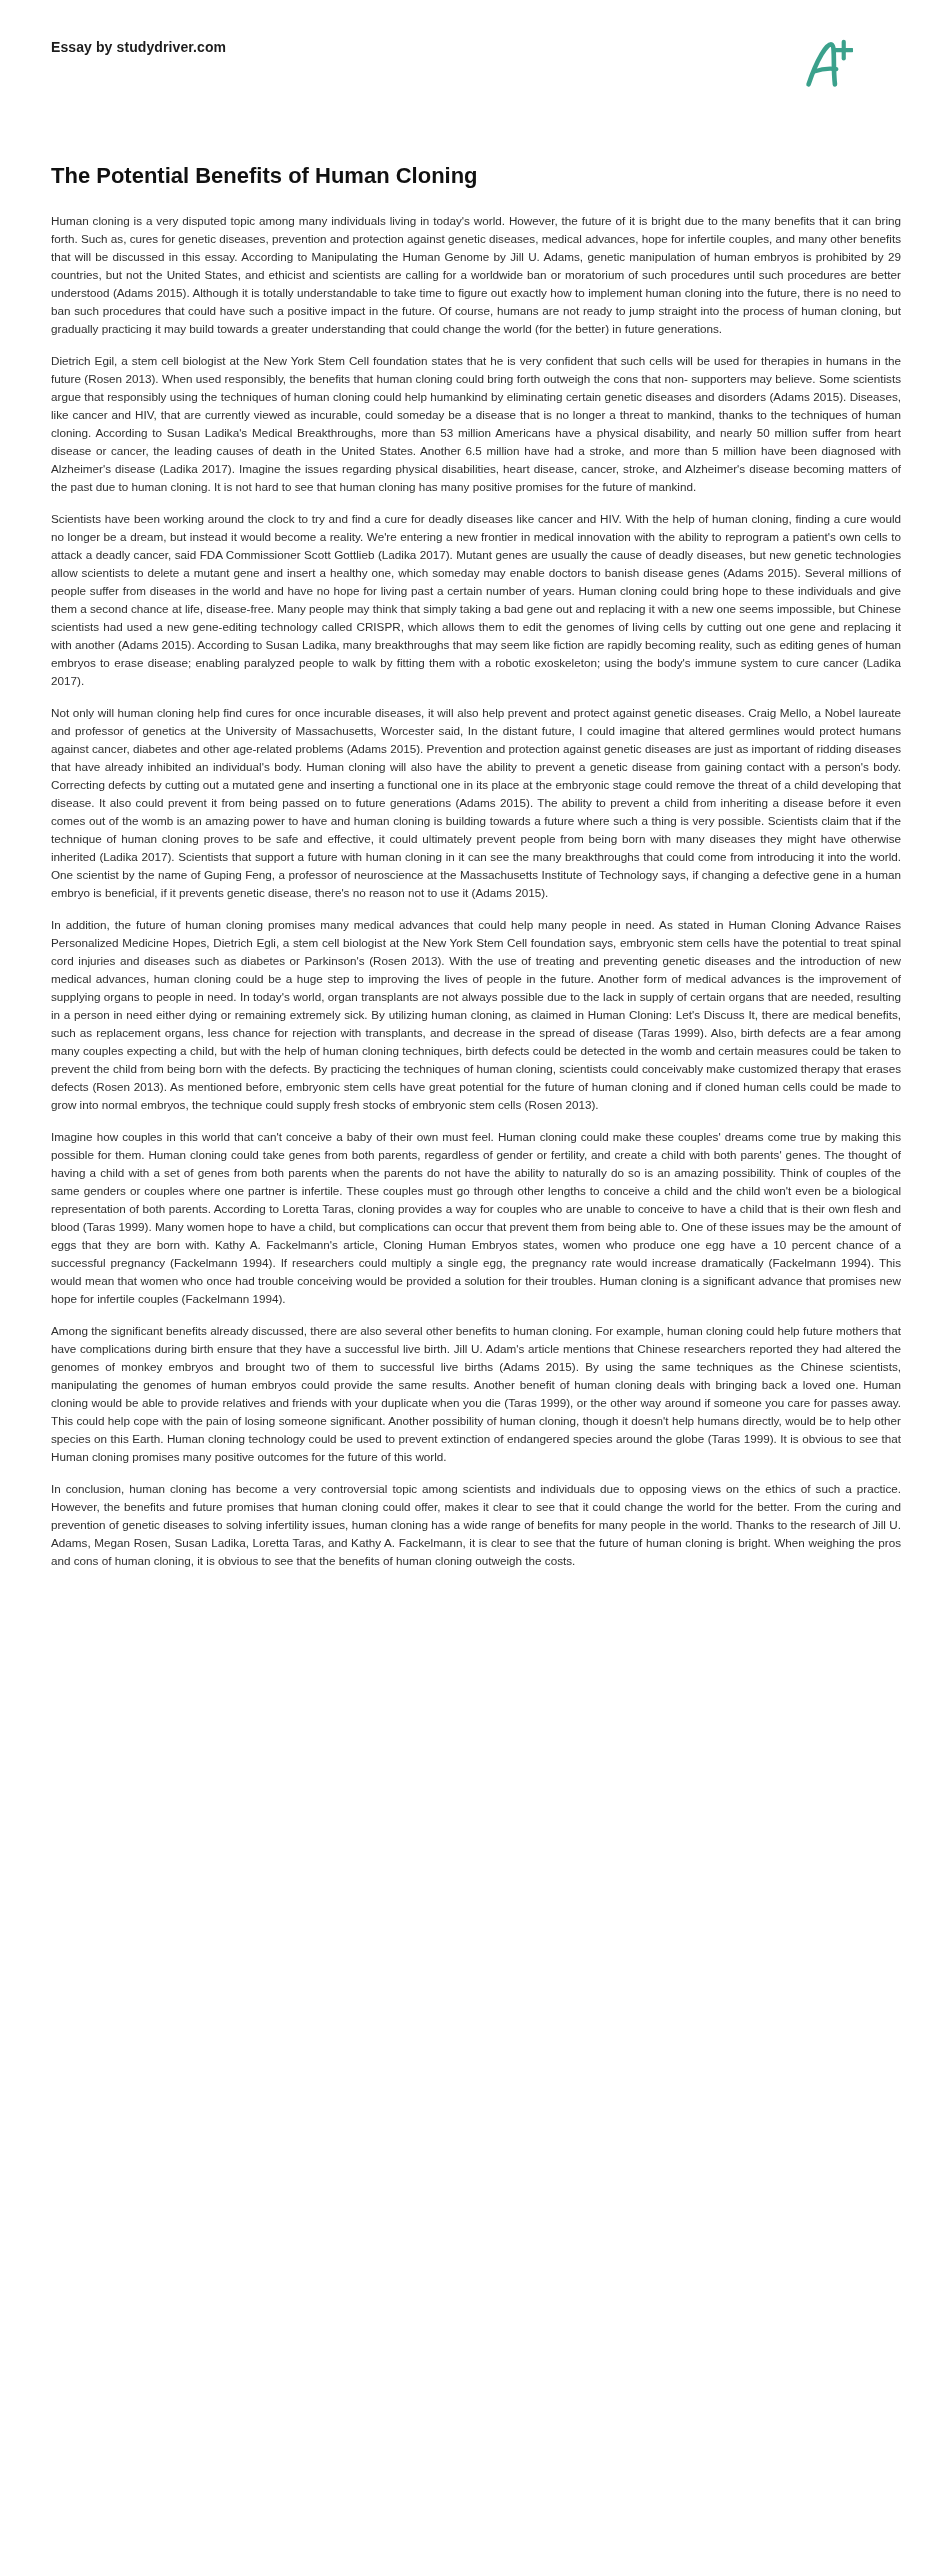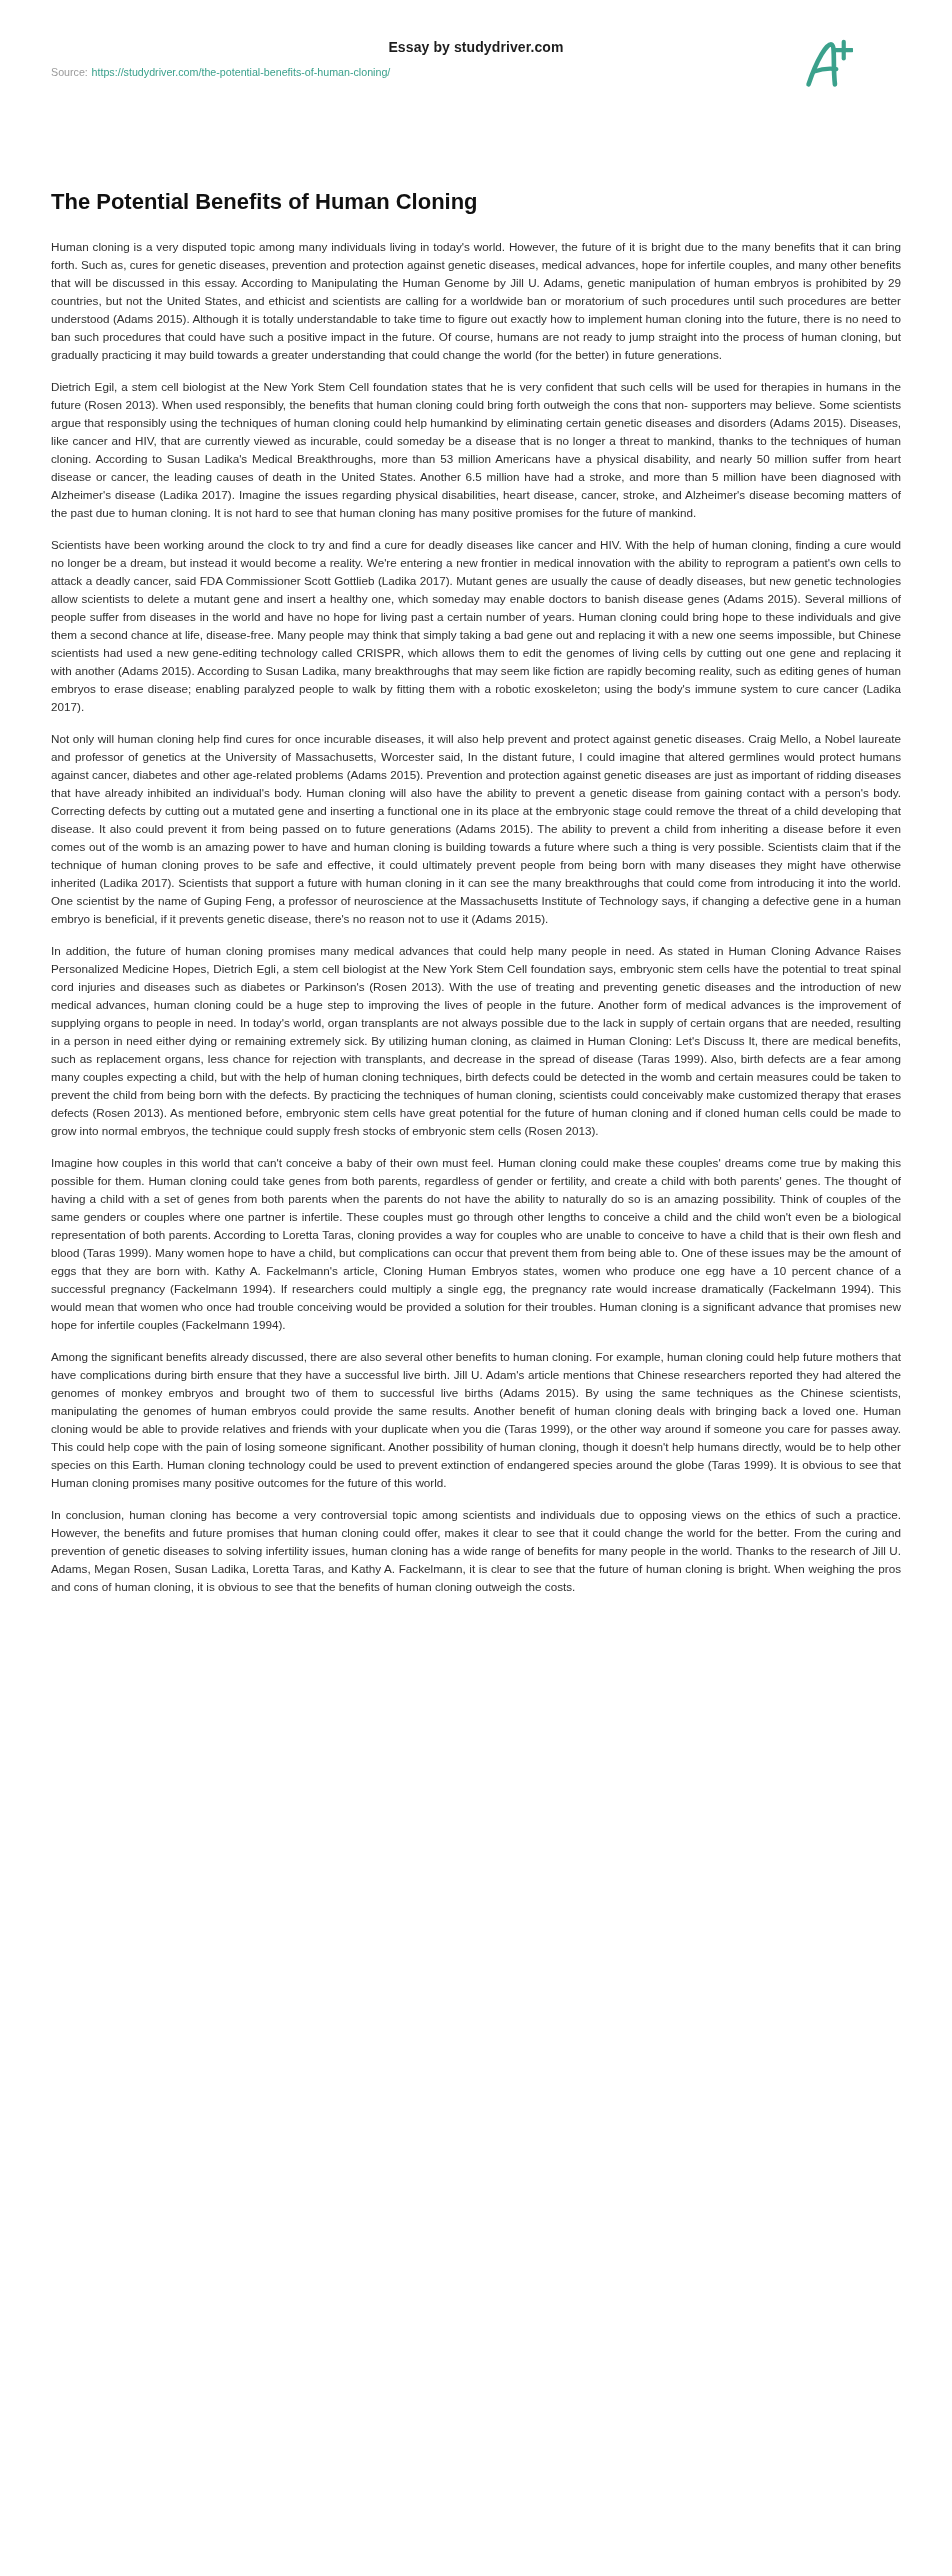--- a/index.html
+++ b/index.html
@@ -19,65 +19,61 @@
   }
   .header {
     position: relative;
     min-height: 65px;
   }
   .byline {
     font-size: 14px;
     font-weight: 700;
     color: #1d1d1d;
     letter-spacing: 0.1px;
-    text-align: center;
   }
   .source-line {
     margin-top: 11px;
     font-size: 10.7px;
     color: #9a9a9a;
   }
   .source-line a {
     color: #3ba18c;
     text-decoration: none;
     margin-left: 3.7px;
     cursor: pointer;
   }
   .logo {
     position: absolute;
     top: -1.9px;
     right: 48px;
     width: 50px;
     height: 54px;
   }
   h1.article-title {
-    margin: 84px 0 22px 0;
+    margin: 58px 0 22px 0;
     font-size: 22px;
     line-height: 1.25;
     font-weight: 700;
     color: #111111;
   }
   .essay-body p.para {
     margin: 0 0 14px 0;
     font-size: 11.7px;
     line-height: 18px;
     color: #2f2f2f;
     text-align: justify;
   }
 </style>
 </head>
 <body>
 
 <div class="page">
 
   <div class="header">
     <div class="byline">Essay by studydriver.com</div>
-    <div class="source-line">
-      <span>Source:</span><a href="#">https://studydriver.com/the-potential-benefits-of-human-cloning/</a>
-    </div>
     <div class="logo">
       <svg width="50" height="54" viewBox="0 0 54 58" xmlns="http://www.w3.org/2000/svg" aria-hidden="true">
         <path d="M6 51 C 15 24, 26 6, 31 8 C 35 10, 32 30, 34.5 51" stroke="#3ba18c" stroke-width="5" fill="none" stroke-linecap="round"></path>
         <path d="M12 37 C 21 34, 29 33.5, 36 34.5" stroke="#3ba18c" stroke-width="4.5" fill="none" stroke-linecap="round"></path>
         <path d="M44 5 L44 23" stroke="#3ba18c" stroke-width="4.5" fill="none" stroke-linecap="round"></path>
         <path d="M35 14 L53 14" stroke="#3ba18c" stroke-width="4.5" fill="none" stroke-linecap="round"></path>
       </svg>
     </div>
   </div>
 

